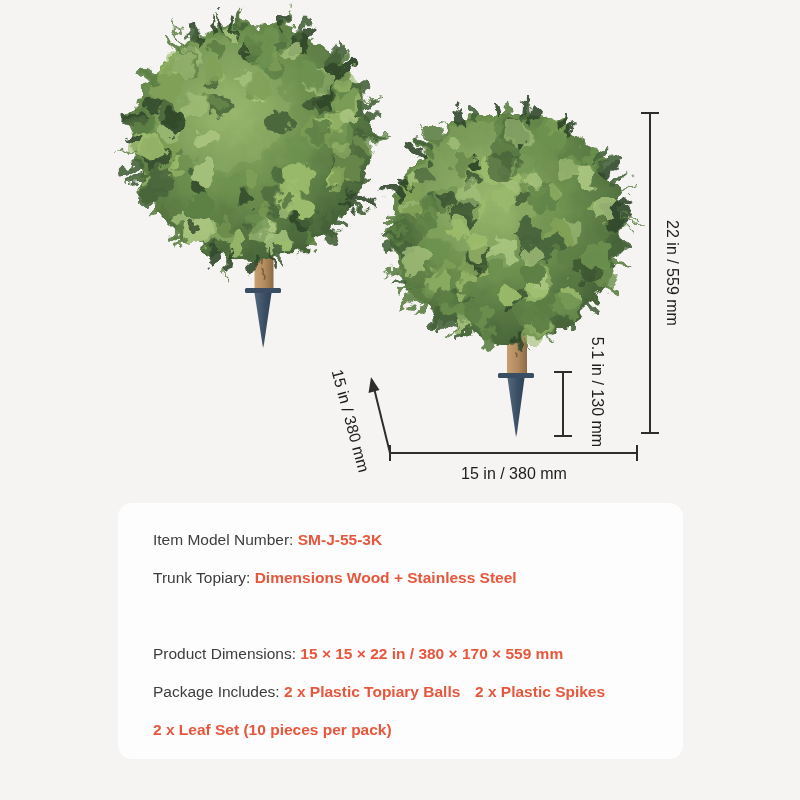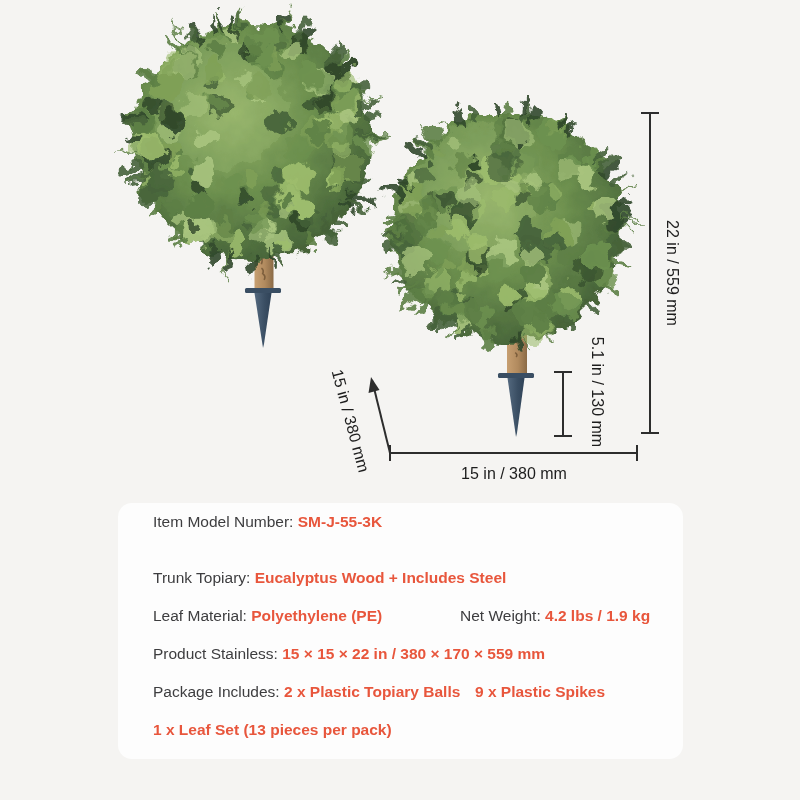--- a/index.html
+++ b/index.html
@@ -36,21 +36,21 @@
     font-size:15.5px;
     line-height:30px;
     white-space:nowrap;
   }
   .spec-row .cell{position:absolute;top:0;white-space:nowrap;}
   .cell-a{left:35px;}
   .cell-b{left:342px;}
   .cell-b2{left:357px;}
   .spec-label{color:#3d3d3f;}
   .spec-value{color:#e8563c;font-weight:bold;}
-  .r0{top:4px;} .r1{top:60px;} .r2{top:98px;} .r3{top:136px;} .r4{top:174px;} .r5{top:212px;}
+  .r0{top:22px;} .r1{top:60px;} .r2{top:98px;} .r3{top:136px;} .r4{top:174px;} .r5{top:212px;}
 </style>
 </head>
 <body>
 
 <div id="scene">
 
   <svg id="art" width="800" height="800" viewBox="0 0 800 800">
     <defs id="art-defs">
         <filter id="leafy0" x="-25%" y="-25%" width="150%" height="150%">
           <feTurbulence type="fractalNoise" baseFrequency="0.06" numOctaves="3" seed="7" result="n"></feTurbulence>
@@ -504,52 +504,42 @@
     <div class="spec-row r0">
       <span class="cell cell-a">
         <span class="spec-label">Item Model Number:</span>
         <span class="spec-value">SM-J-55-3K</span>
       </span>
     </div>
 
     <div class="spec-row r1">
       <span class="cell cell-a">
         <span class="spec-label">Trunk Topiary:</span>
-        <span class="spec-value">Eucalyptus Wood + Includes Steel</span>
+        <span class="spec-value">Dimensions Wood + Stainless Steel</span>
       </span>
     </div>
 
-    <div class="spec-row r2">
-      <span class="cell cell-a">
-        <span class="spec-label">Leaf Material:</span>
-        <span class="spec-value">Polyethylene (PE)</span>
-      </span>
-      <span class="cell cell-b">
-        <span class="spec-label">Net Weight:</span>
-        <span class="spec-value">4.2 lbs / 1.9 kg</span>
-      </span>
-    </div>
 
     <div class="spec-row r3">
       <span class="cell cell-a">
-        <span class="spec-label">Product Stainless:</span>
+        <span class="spec-label">Product Dimensions:</span>
         <span class="spec-value">15 × 15 × 22 in / 380 × 170 × 559 mm</span>
       </span>
     </div>
 
     <div class="spec-row r4">
       <span class="cell cell-a">
         <span class="spec-label">Package Includes:</span>
         <span class="spec-value">2 x Plastic Topiary Balls</span>
       </span>
       <span class="cell cell-b2">
-        <span class="spec-value">9 x Plastic Spikes</span>
+        <span class="spec-value">2 x Plastic Spikes</span>
       </span>
     </div>
 
     <div class="spec-row r5">
       <span class="cell cell-a">
-        <span class="spec-value">1 x Leaf Set (13 pieces per pack)</span>
+        <span class="spec-value">2 x Leaf Set (10 pieces per pack)</span>
       </span>
     </div>
 
   </div>
 </div>
 
 </body></html>

